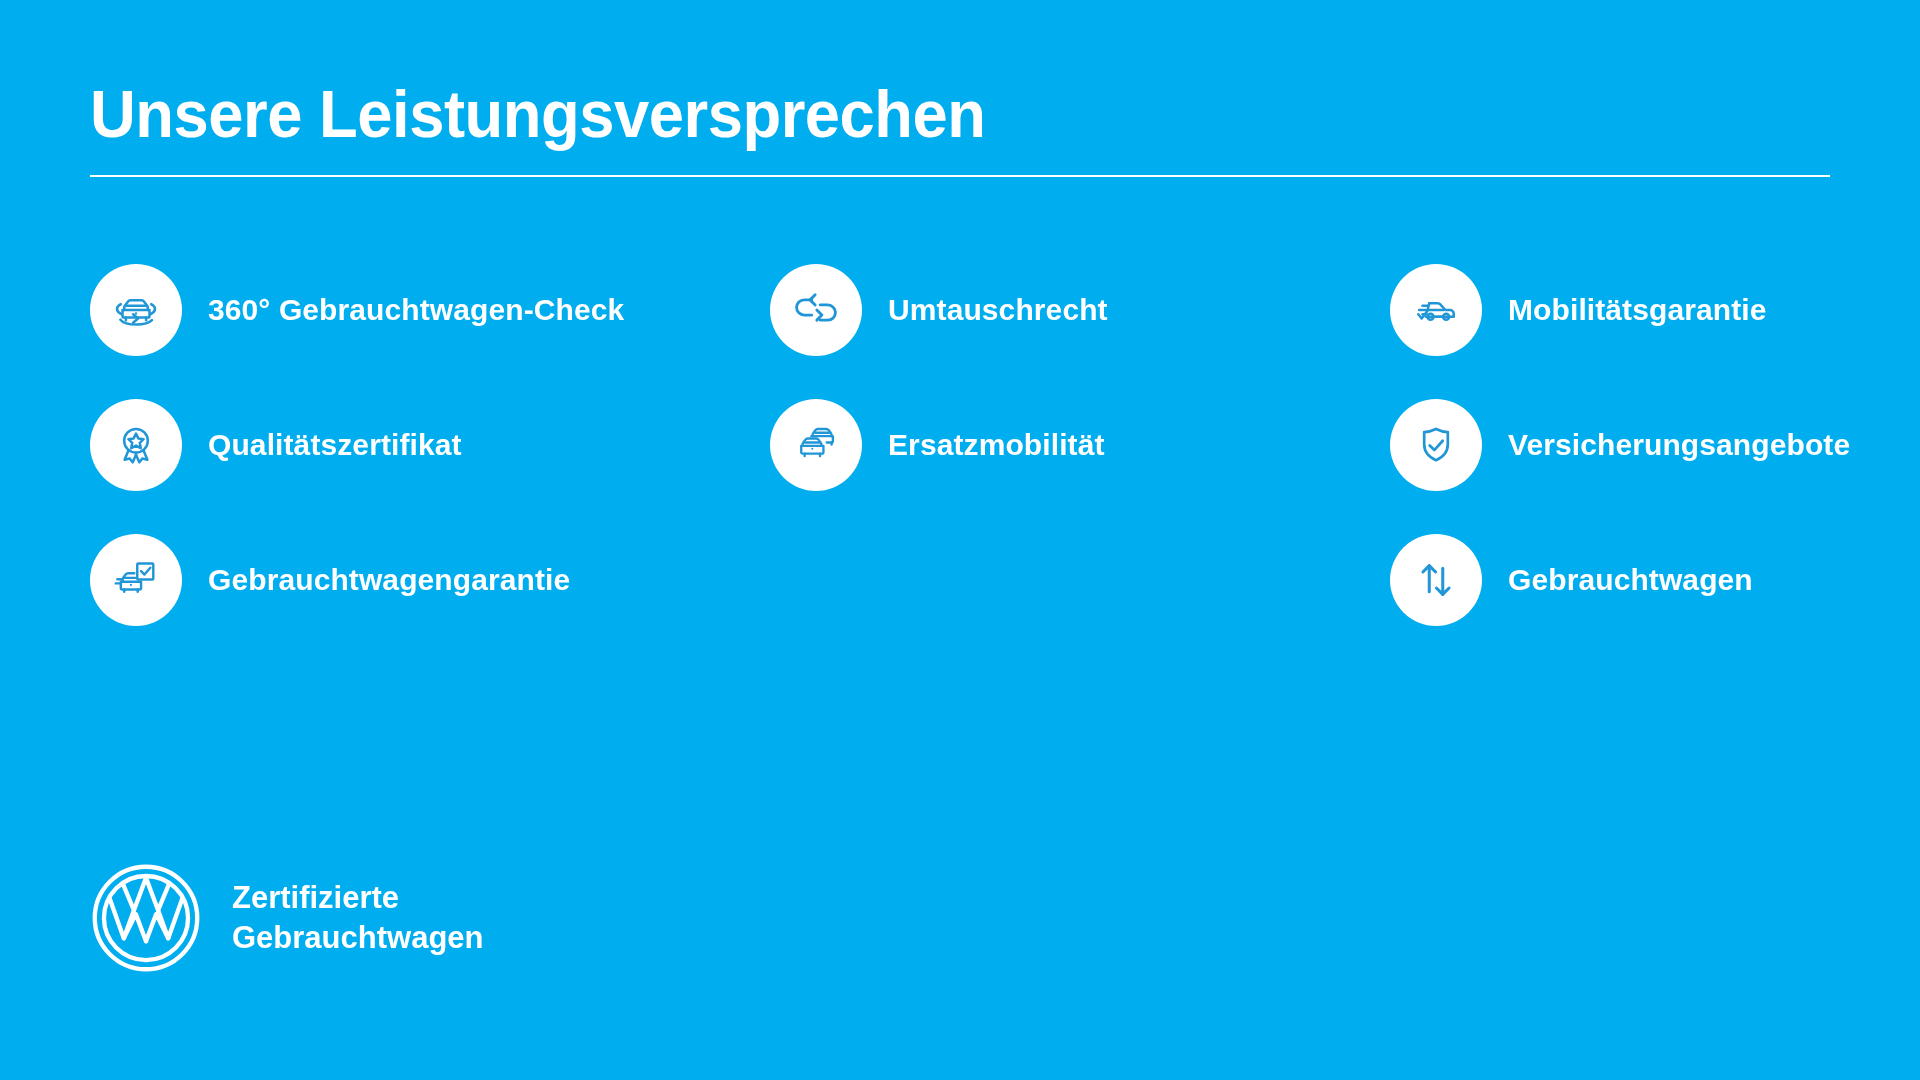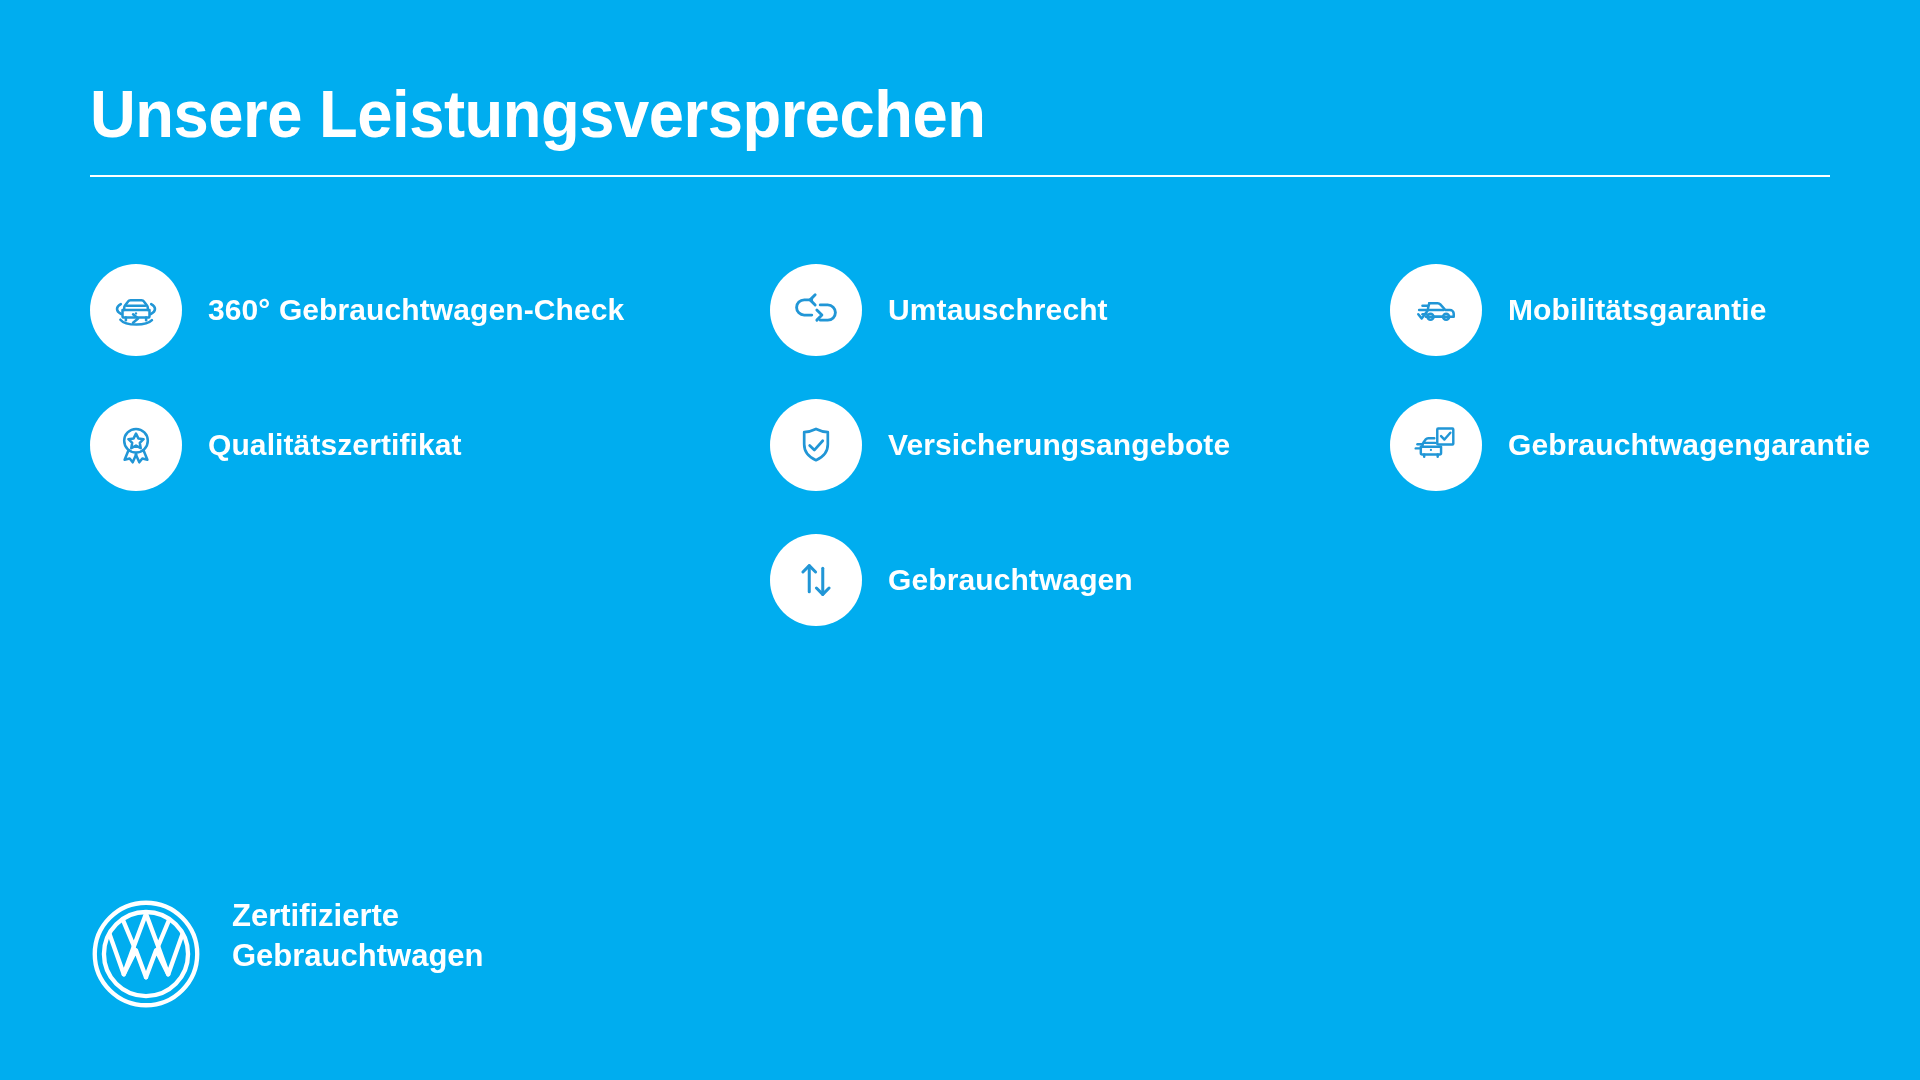--- a/index.html
+++ b/index.html
@@ -94,23 +94,23 @@
     line-height: 1.15;
     color: #ffffff;
     white-space: nowrap;
     letter-spacing: 0.1px;
   }
 
   
   .brand {
     position: absolute;
     left: 88px;
-    top: 896px;
+    top: 860px;
     display: flex;
-    align-items: flex-start;
+    align-items: center;
     gap: 28px;
   }
 
   .brand-logo svg {
     width: 116px;
     height: 116px;
     display: block;
   }
 
   .brand-text {
@@ -186,20 +186,37 @@
           <circle cx="32" cy="27" r="14"></circle>
           <path d="M32 18.5l2.8 5.7 6.2.9-4.5 4.4 1.1 6.2-5.6-3-5.6 3 1.1-6.2-4.5-4.4 6.2-.9z"></path>
           <path d="M23 38.5l-4.5 11 6-1.6 3.6 4.6 4.2-9.5"></path>
           <path d="M41 38.5l4.5 11-6-1.6-3.6 4.6-4.2-9.5"></path>
         </svg>
       </span>
       <span class="feature-label">Qualitätszertifikat</span>
     </div>
 
 
+    <div class="feature">
+      <span class="icon-badge">
+        <svg viewBox="0 0 64 64" fill="none" stroke="#2196D6" stroke-width="2.8" stroke-linecap="round" stroke-linejoin="round">
+          <path d="M28 21.5V20c0-.8.3-1.6.8-2.2l2.7-3.5c.6-.8 1.5-1.3 2.5-1.3h10.4c1 0 1.9.5 2.5 1.3l2.7 3.5c.5.6.8 1.4.8 2.2v1.5"></path>
+          <path d="M26.5 21.5H52v6a1.6 1.6 0 0 1-1.6 1.6h-5.6"></path>
+          <path d="M31 17.5h17"></path>
+          <path d="M50.5 29v2.5"></path>
+          <path d="M16 33v-1.6c0-.8.3-1.6.8-2.2l2.7-3.6c.6-.8 1.5-1.3 2.5-1.3h10.4c1 0 1.9.5 2.5 1.3l2.7 3.6c.5.6.8 1.4.8 2.2V33"></path>
+          <path d="M14.5 33h26.3v7.6a1.7 1.7 0 0 1-1.7 1.7H16.2a1.7 1.7 0 0 1-1.7-1.7V33z"></path>
+          <path d="M19 29h18"></path>
+          <circle cx="27.6" cy="36.5" r="1.2" fill="#2196D6" stroke="none"></circle>
+          <path d="M18.5 42.3V45"></path>
+            <path d="M36.8 42.3V45"></path>
+        </svg>
+      </span>
+      <span class="feature-label">Ersatzmobilität</span>
+    </div>
 
     <div class="feature">
       <span class="icon-badge">
         <svg viewBox="0 0 64 64" fill="none" stroke="#2196D6" stroke-width="3.2" stroke-linecap="round" stroke-linejoin="round">
           <path d="M32 13c-5 2.4-9.5 3.6-14 3.8v14.4c0 8.6 5.6 15.3 14 18.8 8.4-3.5 14-10.2 14-18.8V16.8c-4.5-.2-9-1.4-14-3.8z"></path>
           <path d="M24.5 32.5l5.5 5.5 10-11"></path>
         </svg>
       </span>
       <span class="feature-label">Versicherungsangebote</span>
     </div>

